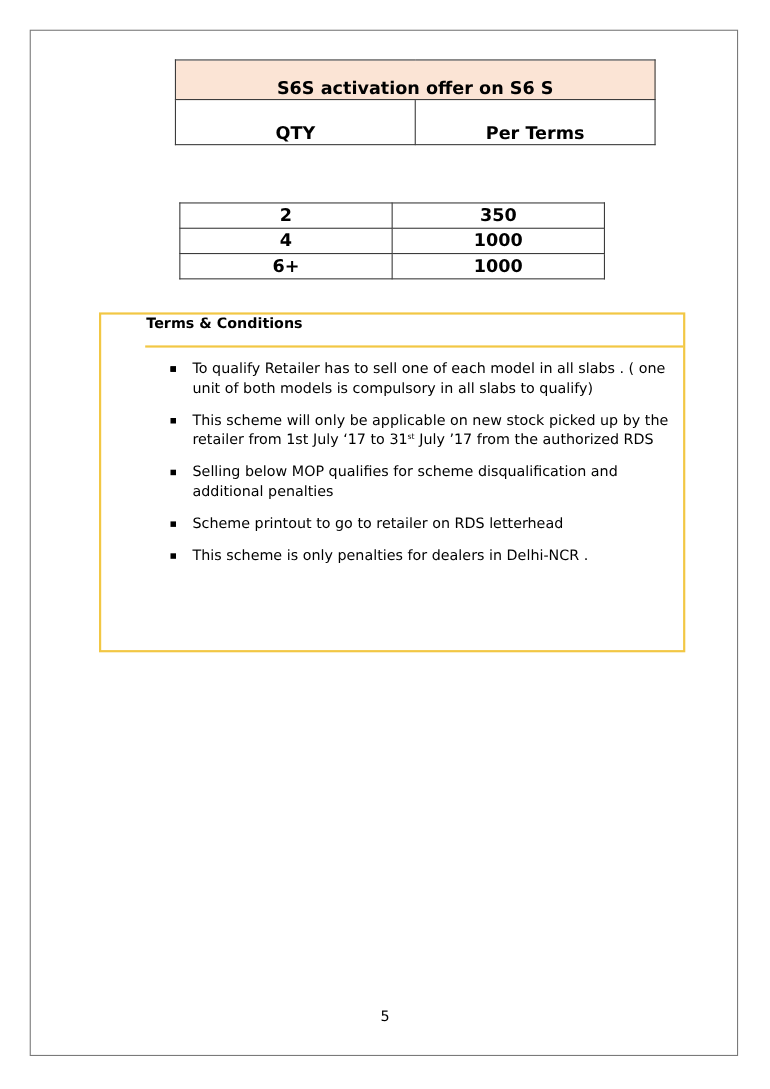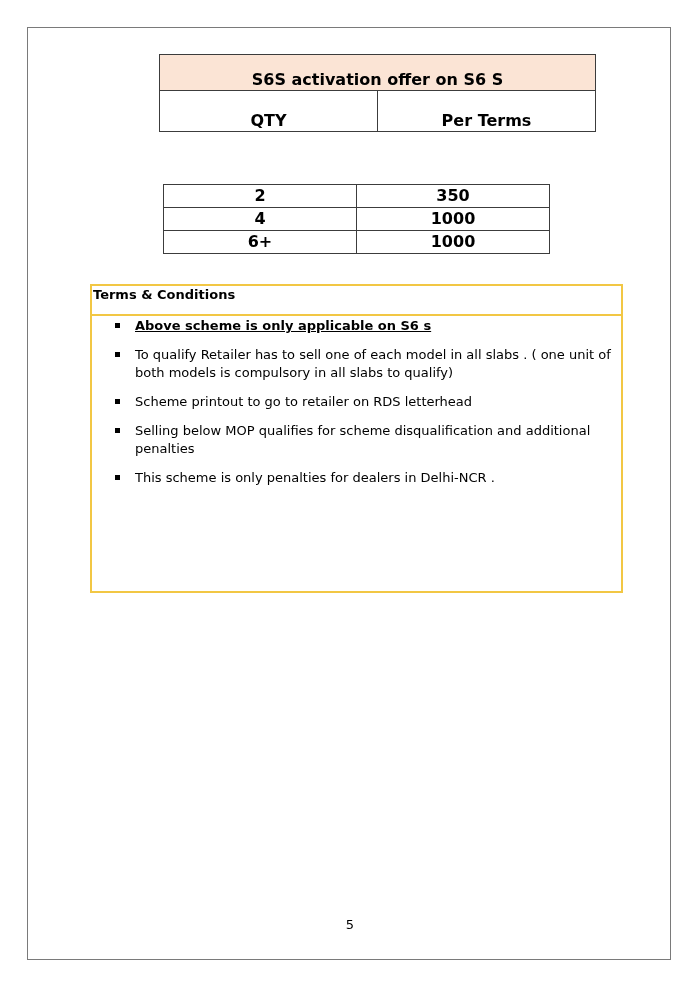--- a/index.html
+++ b/index.html
@@ -6,21 +6,21 @@
     body { width: 700px; height: 990px; position: relative; font-family: "DejaVu Sans", sans-serif; color: #000; }
     .page { position: absolute; left: 27px; top: 27px; width: 644px; height: 933px; border: 1px solid #7a7a7a; box-sizing: border-box; background: #fff; }
     .offer-table { position: absolute; left: 159px; top: 54px; width: 437px; border-collapse: collapse; }
     .offer-table td { border: 1px solid #3c3c3c; font-weight: bold; font-size: 16px; text-align: center; padding: 0; }
     .offer-title { background: #fbe4d5; height: 35px; vertical-align: bottom; padding-bottom: 0 !important; }
     .offer-title span { display: block; padding-bottom: 1px; }
     .offer-head td { height: 40px; vertical-align: bottom; }
     .offer-head td span { display: block; padding-bottom: 1px; }
     .slab-table { position: absolute; left: 163px; top: 184px; width: 387px; border-collapse: collapse; }
     .slab-table td { border: 1px solid #3c3c3c; font-weight: bold; font-size: 16px; text-align: center; height: 22px; padding: 0; line-height: 22px; }
-    .tc-box { position: absolute; left: 90px; top: 284px; width: 533px; height: 309px; border: 2px solid #f2c744; box-sizing: border-box; }
+    .tc-box { position: absolute; left: 90px; top: 284px; width: 533px; height: 309px; border: 2px solid #f2c744; box-sizing: border-box; padding-left: 40px; }
     .tc-header { height: 28px; border-bottom: 2px solid #f2c744; font-weight: bold; font-size: 13px; line-height: 18px; padding-left: 1px; }
     .tc-list { list-style: none; margin: 0; padding: 0; }
     .tc-item { position: relative; padding-left: 43px; padding-right: 6px; font-size: 13px; line-height: 18px; margin-top: 11px; }
     .tc-item:first-child { margin-top: 1px; }
     .tc-bullet { position: absolute; left: 23px; top: 6px; width: 5px; height: 5px; background: #000; }
     .tc-item.strong .tc-text { font-weight: bold; text-decoration: underline; }
     sup { font-size: 7px; line-height: 0; }
     .page-number { position: absolute; left: 0; width: 700px; top: 917px; text-align: center; font-size: 13px; }
   </style>
 </head>
@@ -61,36 +61,36 @@
     <td>1000</td>
   </tr>
 </tbody>
   </table>
 
 <div class="tc-box">
   <div class="tc-header">Terms &amp; Conditions</div>
   <ul class="tc-list">
     <li class="tc-item strong">
       <span class="tc-bullet"></span>
-      <span class="tc-text">Above scheme is only applicable on  S6 s</span>
     </li>
     <li class="tc-item">
       <span class="tc-bullet"></span>
       <span class="tc-text">To qualify Retailer has to sell  one of each model in all slabs . ( one unit of both models is compulsory in all slabs  to qualify)</span>
     </li>
     <li class="tc-item">
       <span class="tc-bullet"></span>
+      <span class="tc-text"><span>This scheme will only be applicable on new stock picked up by the retailer from 1st  July ‘17 to 31</span><sup>st</sup><span> July ’17 from the authorized RDS</span></span>
+    </li>
+    <li class="tc-item">
+      <span class="tc-bullet"></span>
+      <span class="tc-text">Selling below MOP qualifies for scheme disqualification and additional penalties</span>
     </li>
     <li class="tc-item">
       <span class="tc-bullet"></span>
       <span class="tc-text">Scheme printout to go to retailer on RDS letterhead</span>
-    </li>
-    <li class="tc-item">
-      <span class="tc-bullet"></span>
-      <span class="tc-text">Selling below MOP qualifies for scheme disqualification and additional penalties</span>
     </li>
     <li class="tc-item">
       <span class="tc-bullet"></span>
       <span class="tc-text">This scheme is only penalties for dealers in Delhi-NCR .</span>
     </li>
   </ul>
 </div>
 
 <div class="page-number">5</div>
 

